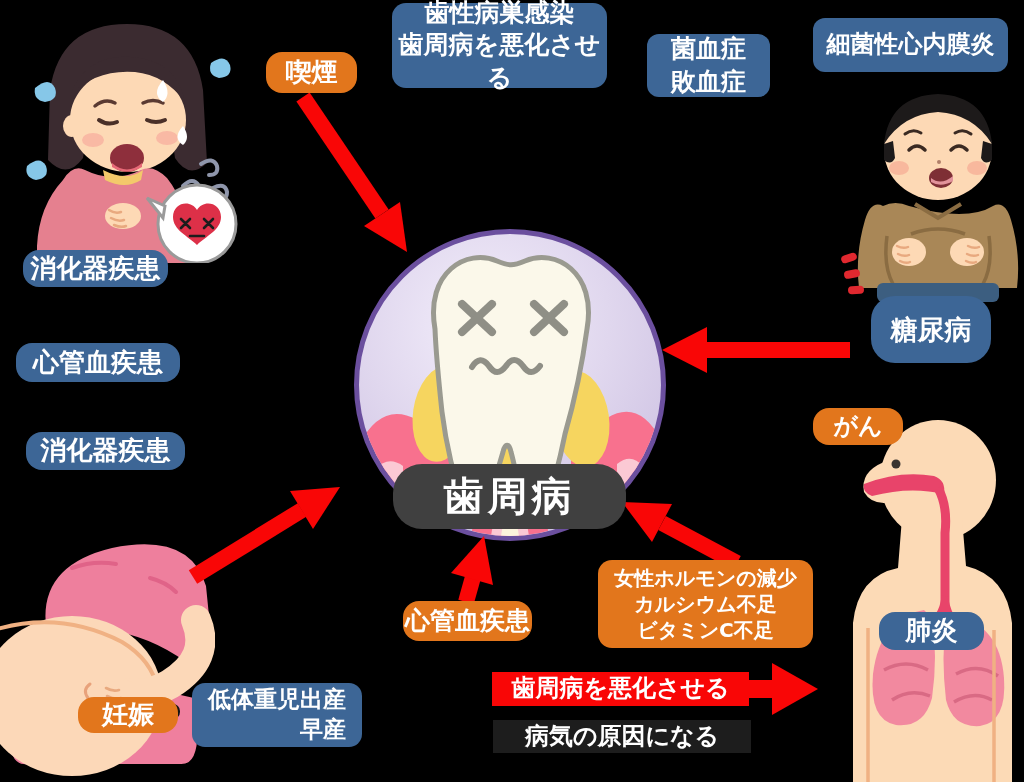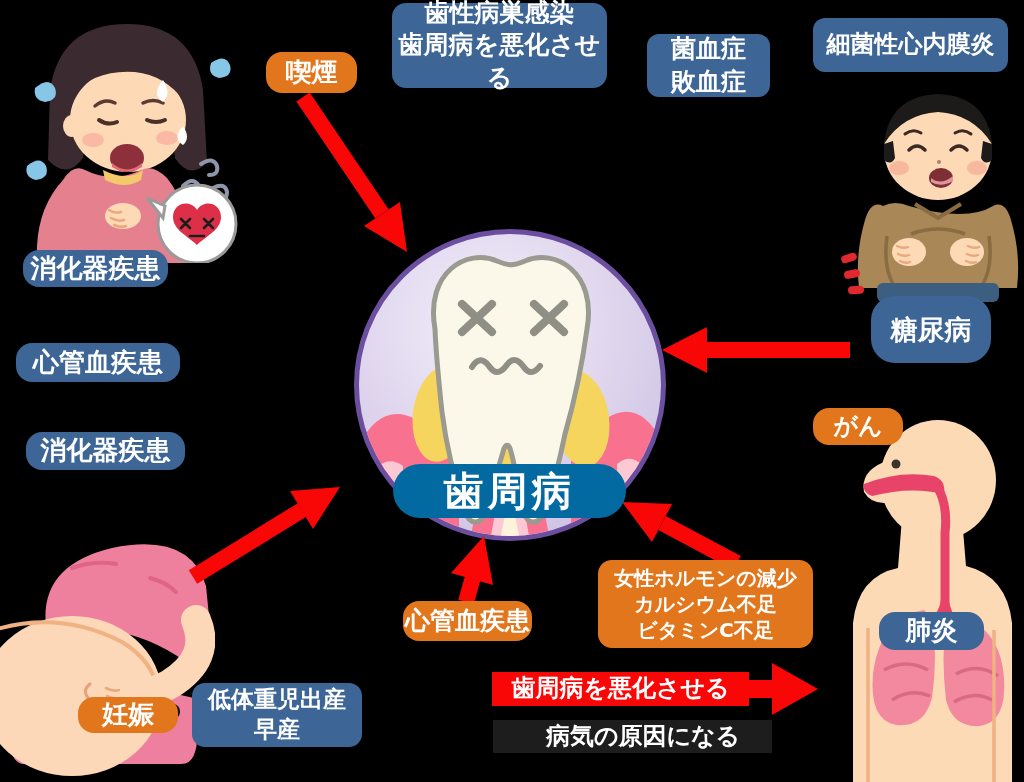--- a/index.html
+++ b/index.html
@@ -21,30 +21,30 @@
   .l-focal{left:392px;top:3px;width:215px;height:85px;font-size:25px;border-radius:14px;}
   .l-bacteremia{left:647px;top:10px;width:123px;height:63px;font-size:25px;border-radius:12px;margin-top:24px;}
   .l-endocarditis{left:813px;top:18px;width:195px;height:54px;font-size:24px;border-radius:12px;}
   .l-arterio{left:23px;top:250px;width:145px;height:37px;font-size:26px;}
   .l-cardio{left:16px;top:343px;width:164px;height:39px;font-size:26px;}
   .l-digest{left:26px;top:432px;width:159px;height:38px;font-size:26px;}
   .l-diabetes{left:847px;top:296px;width:120px;height:67px;font-size:27px;border-radius:24px;margin-left:24px;}
   .l-cancer{left:813px;top:376px;width:90px;height:37px;font-size:24px;margin-top:32px;}
   .l-pneumonia{left:879px;top:612px;width:105px;height:38px;font-size:26px;}
   .l-pregnancy{left:41px;top:697px;width:100px;height:36px;font-size:26px;margin-left:37px;}
-  .l-lowbirth{left:192px;top:683px;width:170px;height:64px;font-size:23px;border-radius:13px;}
+  .l-lowbirth{left:192px;top:683px;width:170px;height:64px;font-size:23px;border-radius:13px;text-align:right;}
   .l-boneloss{left:403px;top:601px;width:129px;height:40px;font-size:25px;}
   .l-hormone{left:598px;top:560px;width:215px;height:88px;font-size:20px;border-radius:14px;}
-  .center-pill{position:absolute;left:393px;top:464px;width:233px;height:54px;z-index:5;
-         background:#0369a1;border-radius:29px;color:#fff;font-size:40px;font-weight:bold;
+  .center-pill{position:absolute;left:393px;top:464px;width:233px;height:65px;z-index:5;
+         background:#404040;border-radius:29px;color:#fff;font-size:40px;font-weight:bold;
          display:flex;align-items:center;justify-content:center;letter-spacing:4px;}
   .legend-worsen{left:492px;top:672px;width:257px;height:34px;font-size:24px;
          background:#f90606;border-radius:0;}
   .legend-cause{left:493px;top:720px;width:258px;height:33px;font-size:24px;
-         background:#1d1d1d;border-radius:0;padding-left:21px;}
+         background:#1d1d1d;border-radius:0;}
 </style>
 </head>
 <body>
 
 <div class="canvas">
 
   <svg class="illu" style="left:15px;top:18px;" width="230" height="245" viewBox="0 0 230 245">
     <path d="M35,72 Q45,6 112,6 Q178,6 188,72 L192,145 Q174,162 160,140 L152,82 Q115,62 78,74 L68,140 Q52,162 33,142 Z" fill="#3b2b30"></path>
     <ellipse cx="113" cy="102" rx="58" ry="52" fill="#fdd9b5"></ellipse>
     <path d="M55,78 Q70,36 116,39 Q162,42 170,84 Q150,57 120,54 Q80,51 55,78 Z" fill="#3b2b30"></path>

